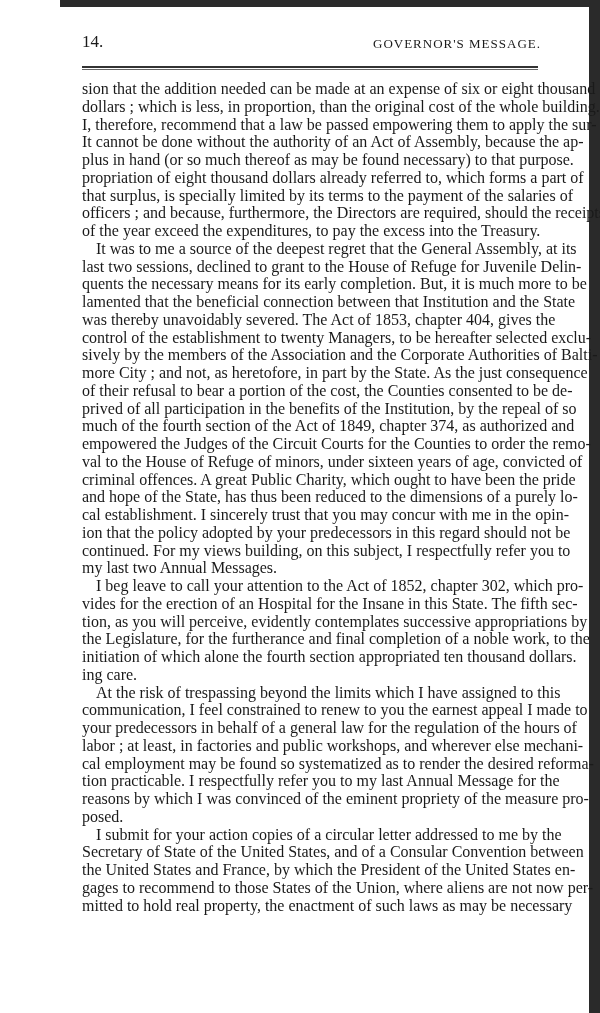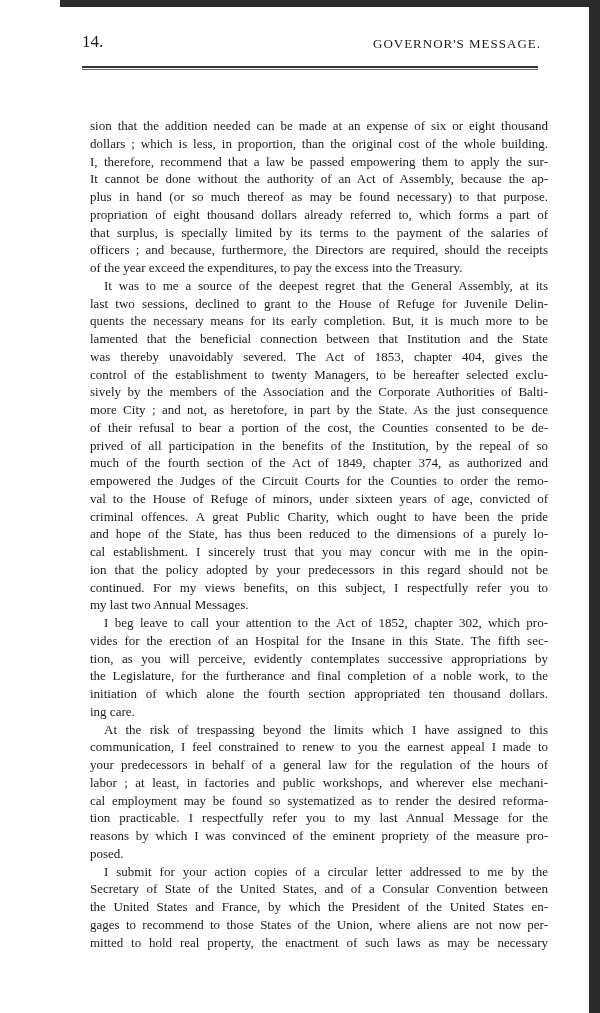--- a/index.html
+++ b/index.html
@@ -29,22 +29,22 @@
   }
   .running-title {
     position: absolute; left: 0; width: 463px; top: 6px; text-align: right;
     font-size: 13px; letter-spacing: 1px;
   }
   .rule {
     position: absolute; top: 66px; left: 4px; width: 456px; height: 0;
     border-top: 2px solid #333; border-bottom: 1px solid #666; padding-top: 1px;
   }
   .body-text {
-    position: absolute; top: 80px; left: 12px; width: 458px;
-    font-size: 13px; line-height: 17.75px; margin-top: 37px;
+    position: absolute; top: 80px; left: 4px; width: 458px;
+    font-size: 16px; line-height: 17.75px;
   }
   .line {
     display: block; white-space: nowrap; text-align: justify;
     text-align-last: justify; height: 17.75px;
   }
   .line.last { text-align-last: left; }
   .line.indent { padding-left: 14px; }
 </style>
 </head>
 <body>
@@ -78,21 +78,21 @@
       <span class="line">more City ; and not, as heretofore, in part by the State. As the just consequence</span>
       <span class="line">of their refusal to bear a portion of the cost, the Counties consented to be de-</span>
       <span class="line">prived of all participation in the benefits of the Institution, by the repeal of so</span>
       <span class="line">much of the fourth section of the Act of 1849, chapter 374, as authorized and</span>
       <span class="line">empowered the Judges of the Circuit Courts for the Counties to order the remo-</span>
       <span class="line">val to the House of Refuge of minors, under sixteen years of age, convicted of</span>
       <span class="line">criminal offences. A great Public Charity, which ought to have been the pride</span>
       <span class="line">and hope of the State, has thus been reduced to the dimensions of a purely lo-</span>
       <span class="line">cal establishment. I sincerely trust that you may concur with me in the opin-</span>
       <span class="line">ion that the policy adopted by your predecessors in this regard should not be</span>
-      <span class="line">continued. For my views benefits, on this subject, I respectfully refer you to</span>
+      <span class="line">continued. For my views building, on this subject, I respectfully refer you to</span>
       <span class="line last">my last two Annual Messages.</span>
       <span class="line indent">I beg leave to call your attention to the Act of 1852, chapter 302, which pro-</span>
       <span class="line">vides for the erection of an Hospital for the Insane in this State. The fifth sec-</span>
       <span class="line">tion, as you will perceive, evidently contemplates successive appropriations by</span>
       <span class="line">the Legislature, for the furtherance and final completion of a noble work, to the</span>
       <span class="line">initiation of which alone the fourth section appropriated ten thousand dollars.</span>
       <span class="line last">ing care.</span>
       <span class="line indent">At the risk of trespassing beyond the limits which I have assigned to this</span>
       <span class="line">communication, I feel constrained to renew to you the earnest appeal I made to</span>
       <span class="line">your predecessors in behalf of a general law for the regulation of the hours of</span>

